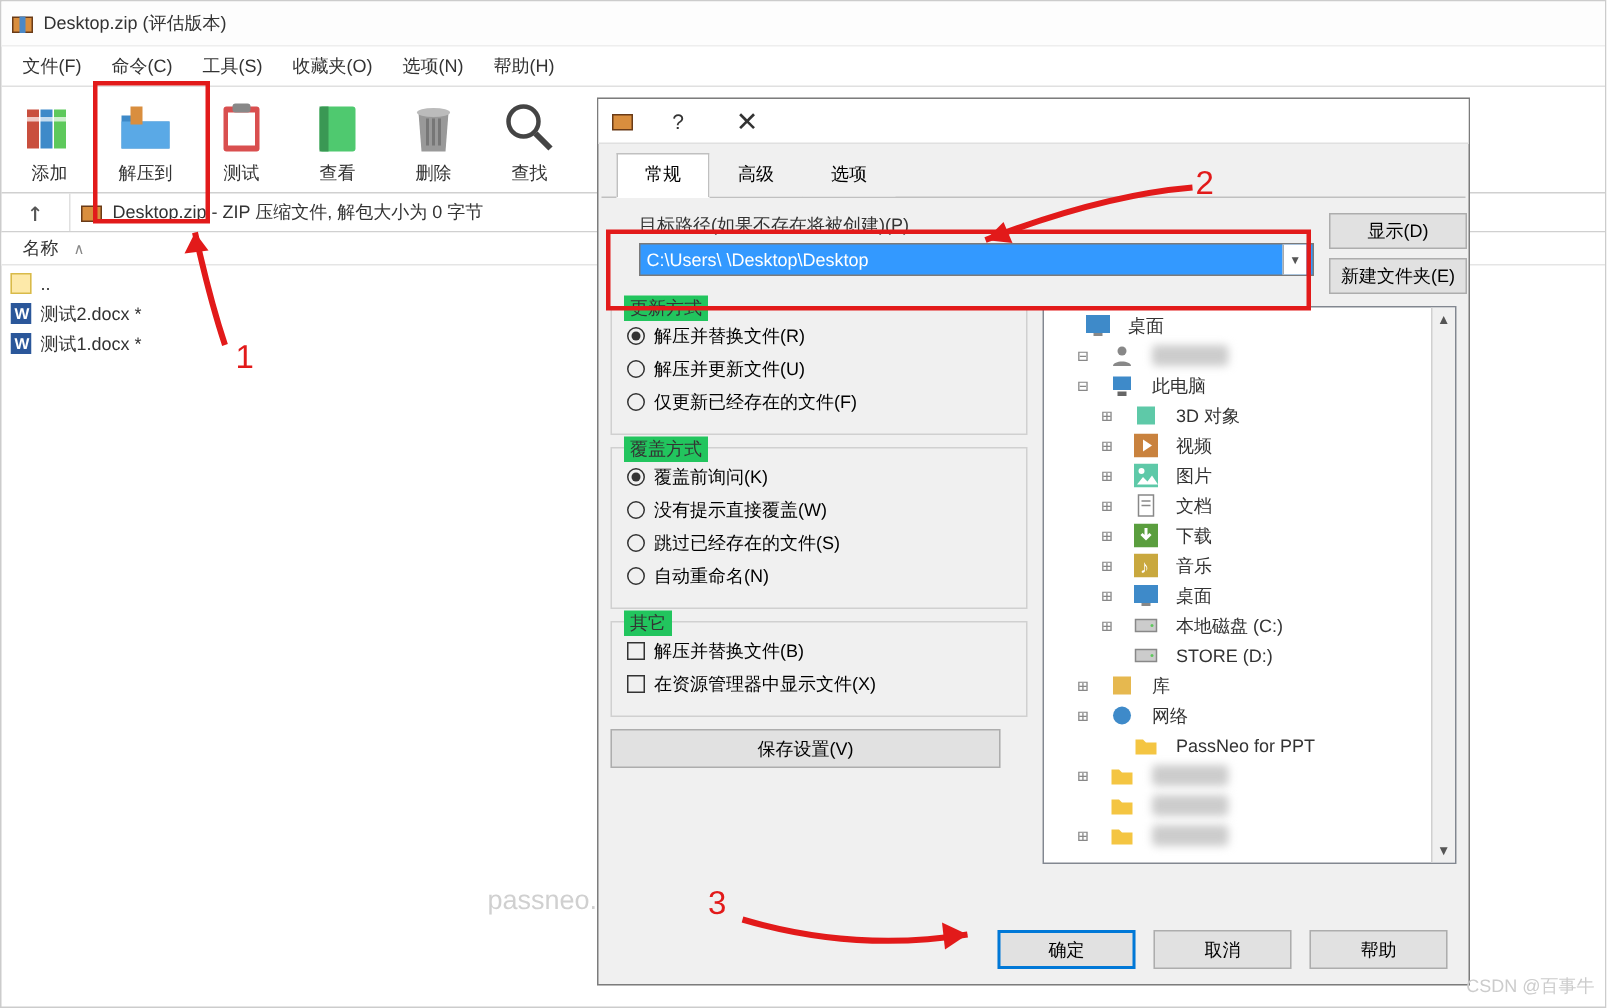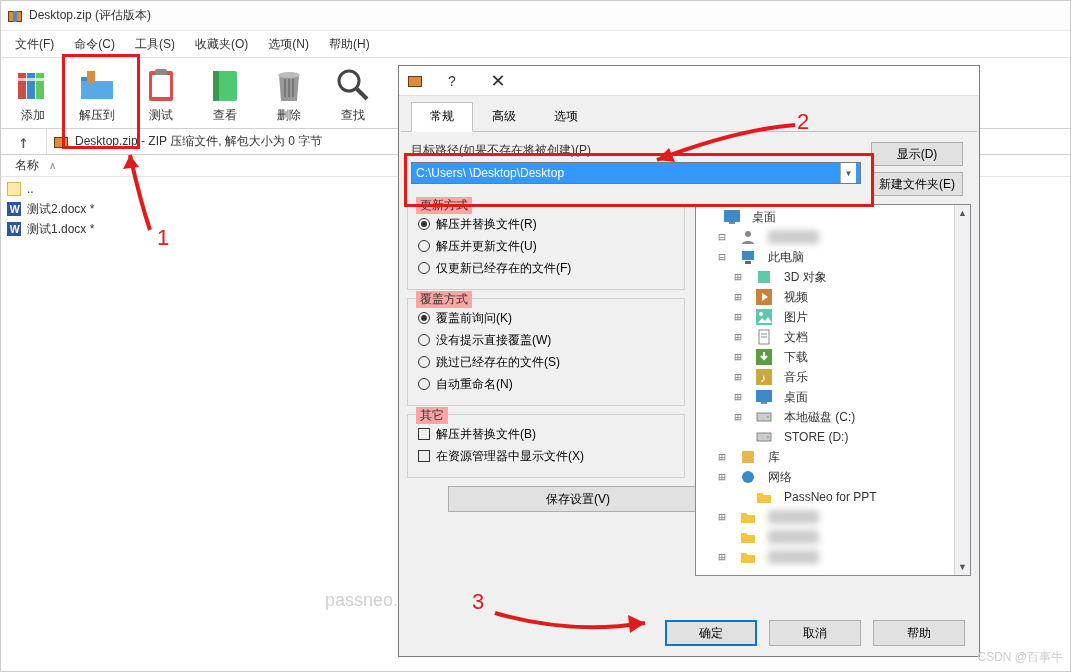--- a/index.html
+++ b/index.html
@@ -58,27 +58,27 @@
     .path-section { margin-bottom: 6px; }
     .path-label { color: #333; margin-bottom: 3px; display: block; }
     .path-input { width: 450px; height: 22px; background: #3399ff; color: #fff; padding: 0 4px; border: 1px solid #7a7a7a; display: flex; align-items: center; justify-content: space-between; }
     .path-input .pi-text { white-space: nowrap; }
     .path-input .pi-drop { width: 16px; background: #fff; color: #555; height: 100%; display: flex; align-items: center; justify-content: center; font-size: 8px; border-left:1px solid #aaa; }
     
     .side-btns { display: flex; flex-direction: column; gap: 6px; margin-left: auto; }
     .side-btn { width: 92px; height: 24px; background: #e1e1e1; border: 1px solid #adadad; display: flex; align-items: center; justify-content: center; cursor: default; }
     
     .group { border: 1px solid #d0d0d0; padding: 8px 10px 10px; margin-bottom: 8px; position: relative; }
-    .group .g-title { position: absolute; top: -8px; left: 8px; background: #fca5a5; padding: 0 4px; color: #333; }
+    .group .g-title { position: absolute; top: -8px; left: 8px; background: #22c55e; padding: 0 4px; color: #333; }
     .radio-row, .check-row { display: flex; align-items: center; gap: 6px; height: 22px; }
     .radio { width: 12px; height: 12px; border: 1px solid #333; border-radius: 50%; display: flex; align-items: center; justify-content: center; }
     .radio.checked::after { content: ''; width: 6px; height: 6px; background: #333; border-radius: 50%; }
     .check { width: 12px; height: 12px; border: 1px solid #333; }
     
-    .save-btn { width: 260px; height: 26px; background: #e1e1e1; border: 1px solid #adadad; display: flex; align-items: center; justify-content: center; margin-top: 6px; margin-left: 41px; }
+    .save-btn { width: 260px; height: 26px; background: #e1e1e1; border: 1px solid #adadad; display: flex; align-items: center; justify-content: center; margin-top: 6px; }
     
     .tree { border: 1px solid #828790; background: #fff; height: 372px; overflow: hidden; position: relative; }
     .tree-scroll { position: absolute; right: 0; top: 0; width: 16px; height: 100%; background: #f0f0f0; border-left: 1px solid #d0d0d0; display: flex; flex-direction: column; justify-content:flex-start; }
     .tree-scroll .sbtn { height: 16px; display:flex; align-items:center; justify-content:center; font-size:9px; color:#555; }
     .tree-list { padding: 2px; }
     .tree-item { display: flex; align-items: center; height: 20px; gap: 12px; }
     .tree-exp { width: 12px; text-align: center; color: #888; font-family: monospace; cursor: default; }
     .tree-ico { width: 16px; height: 16px; flex-shrink: 0; }
     .tree-label { color: #333; white-space: nowrap; }
     .d0{padding-left:2px}.d1{padding-left:18px}.d2{padding-left:34px}
@@ -219,21 +219,21 @@
       </svg>
     <div class="dt-btn">?</div>
     <div class="dt-btn dt-close">✕</div>
   </div>
   <div class="tabs">
     <div class="tab active">常规</div>
     <div class="tab">高级</div>
     <div class="tab">选项</div>
   </div>
 
-  <div style="padding:10px 16px 0; display:flex; gap:10px;justify-content:flex-end;">
+  <div style="padding:10px 27px 0; display:flex; gap:10px;">
     <div style="flex:1">
       <div class="path-section">
         <span class="path-label">目标路径(如果不存在将被创建)(P)</span>
         <div class="path-input">
           <span class="pi-text">C:\Users\          \Desktop\Desktop</span>
           <span class="pi-drop">▼</span>
         </div>
       </div>
     </div>
     <div class="side-btns">

